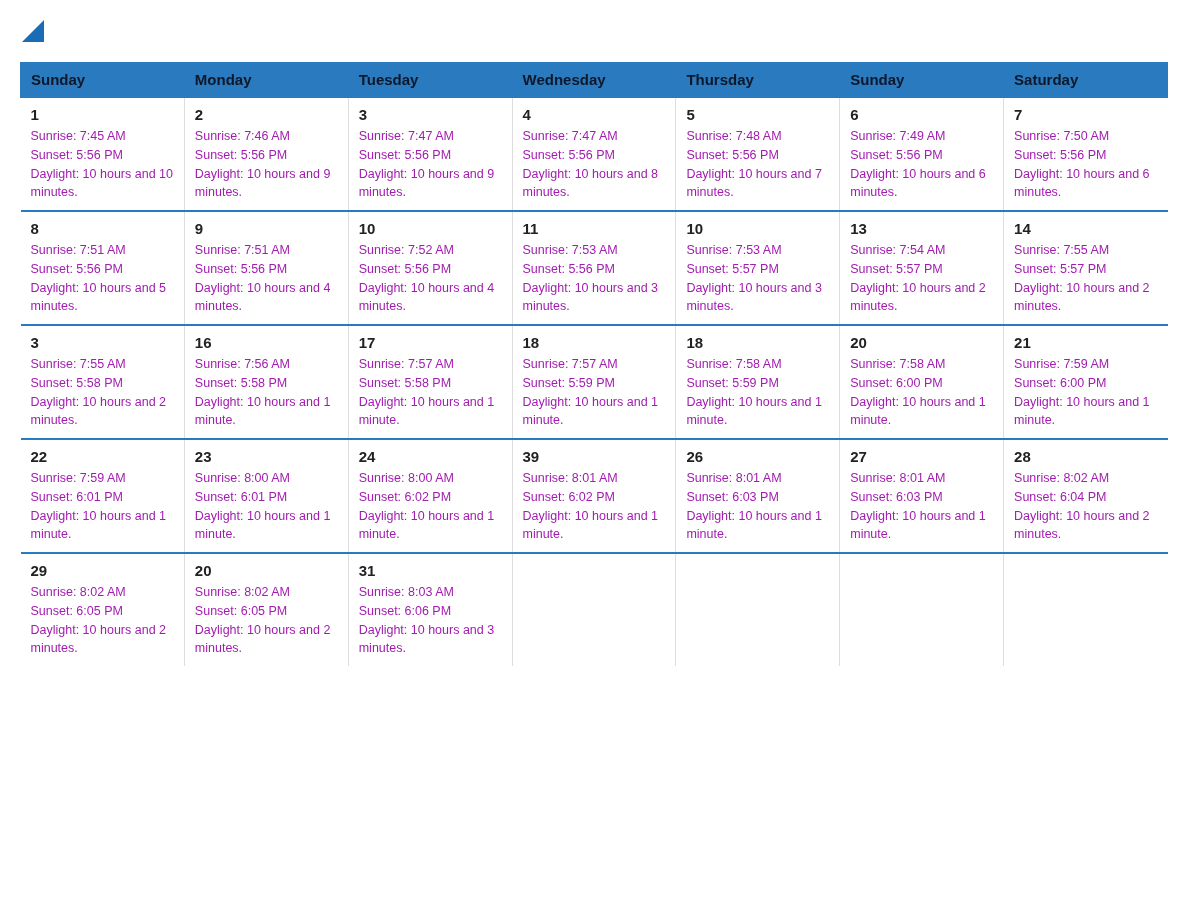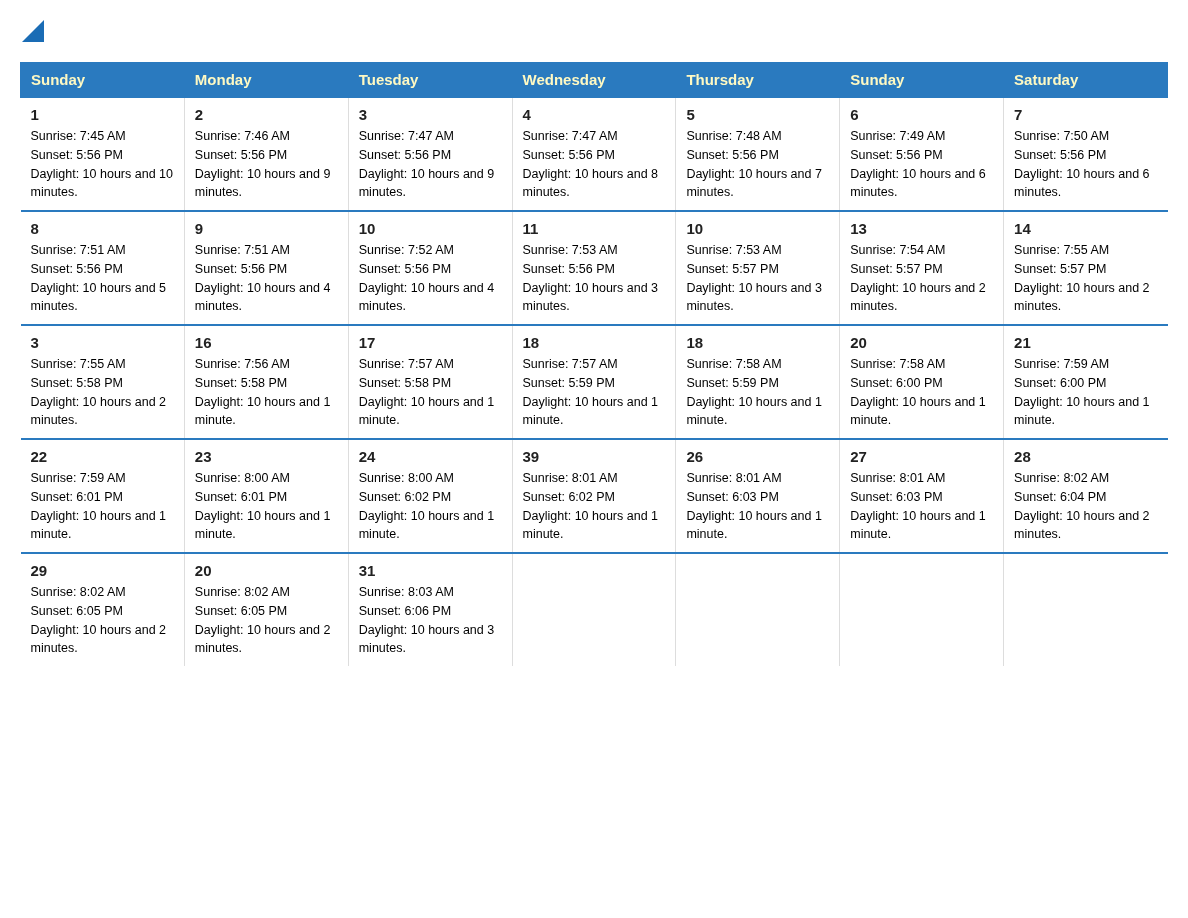--- a/index.html
+++ b/index.html
@@ -52,21 +52,21 @@
       color: #555;
       margin-top: 4px;
     }
     table {
       width: 100%;
       border-collapse: collapse;
       table-layout: fixed;
     }
     thead tr th {
       background-color: #2a7abf;
-      color: #fef9c3;
+      color: #0f172a;
       font-size: 15px;
       font-weight: bold;
       padding: 8px 10px;
       text-align: left;
       border: 1px solid #2a7abf;
     }
     tbody tr {
       border-top: 2px solid #2a7abf;
     }
     tbody tr td {
@@ -84,21 +84,21 @@
     .day-num {
       font-size: 15px;
       font-weight: bold;
       color: #222;
       display: block;
       margin-bottom: 4px;
     }
     .day-info {
       font-size: 12.5px;
       line-height: 1.5;
-      color: #000000;
+      color: #a21caf;
     }
     .empty-cell {
       background: #fff;
     }
   </style>
 </head>
 <body>
 
 <div class="header">
   <div class="logo">

